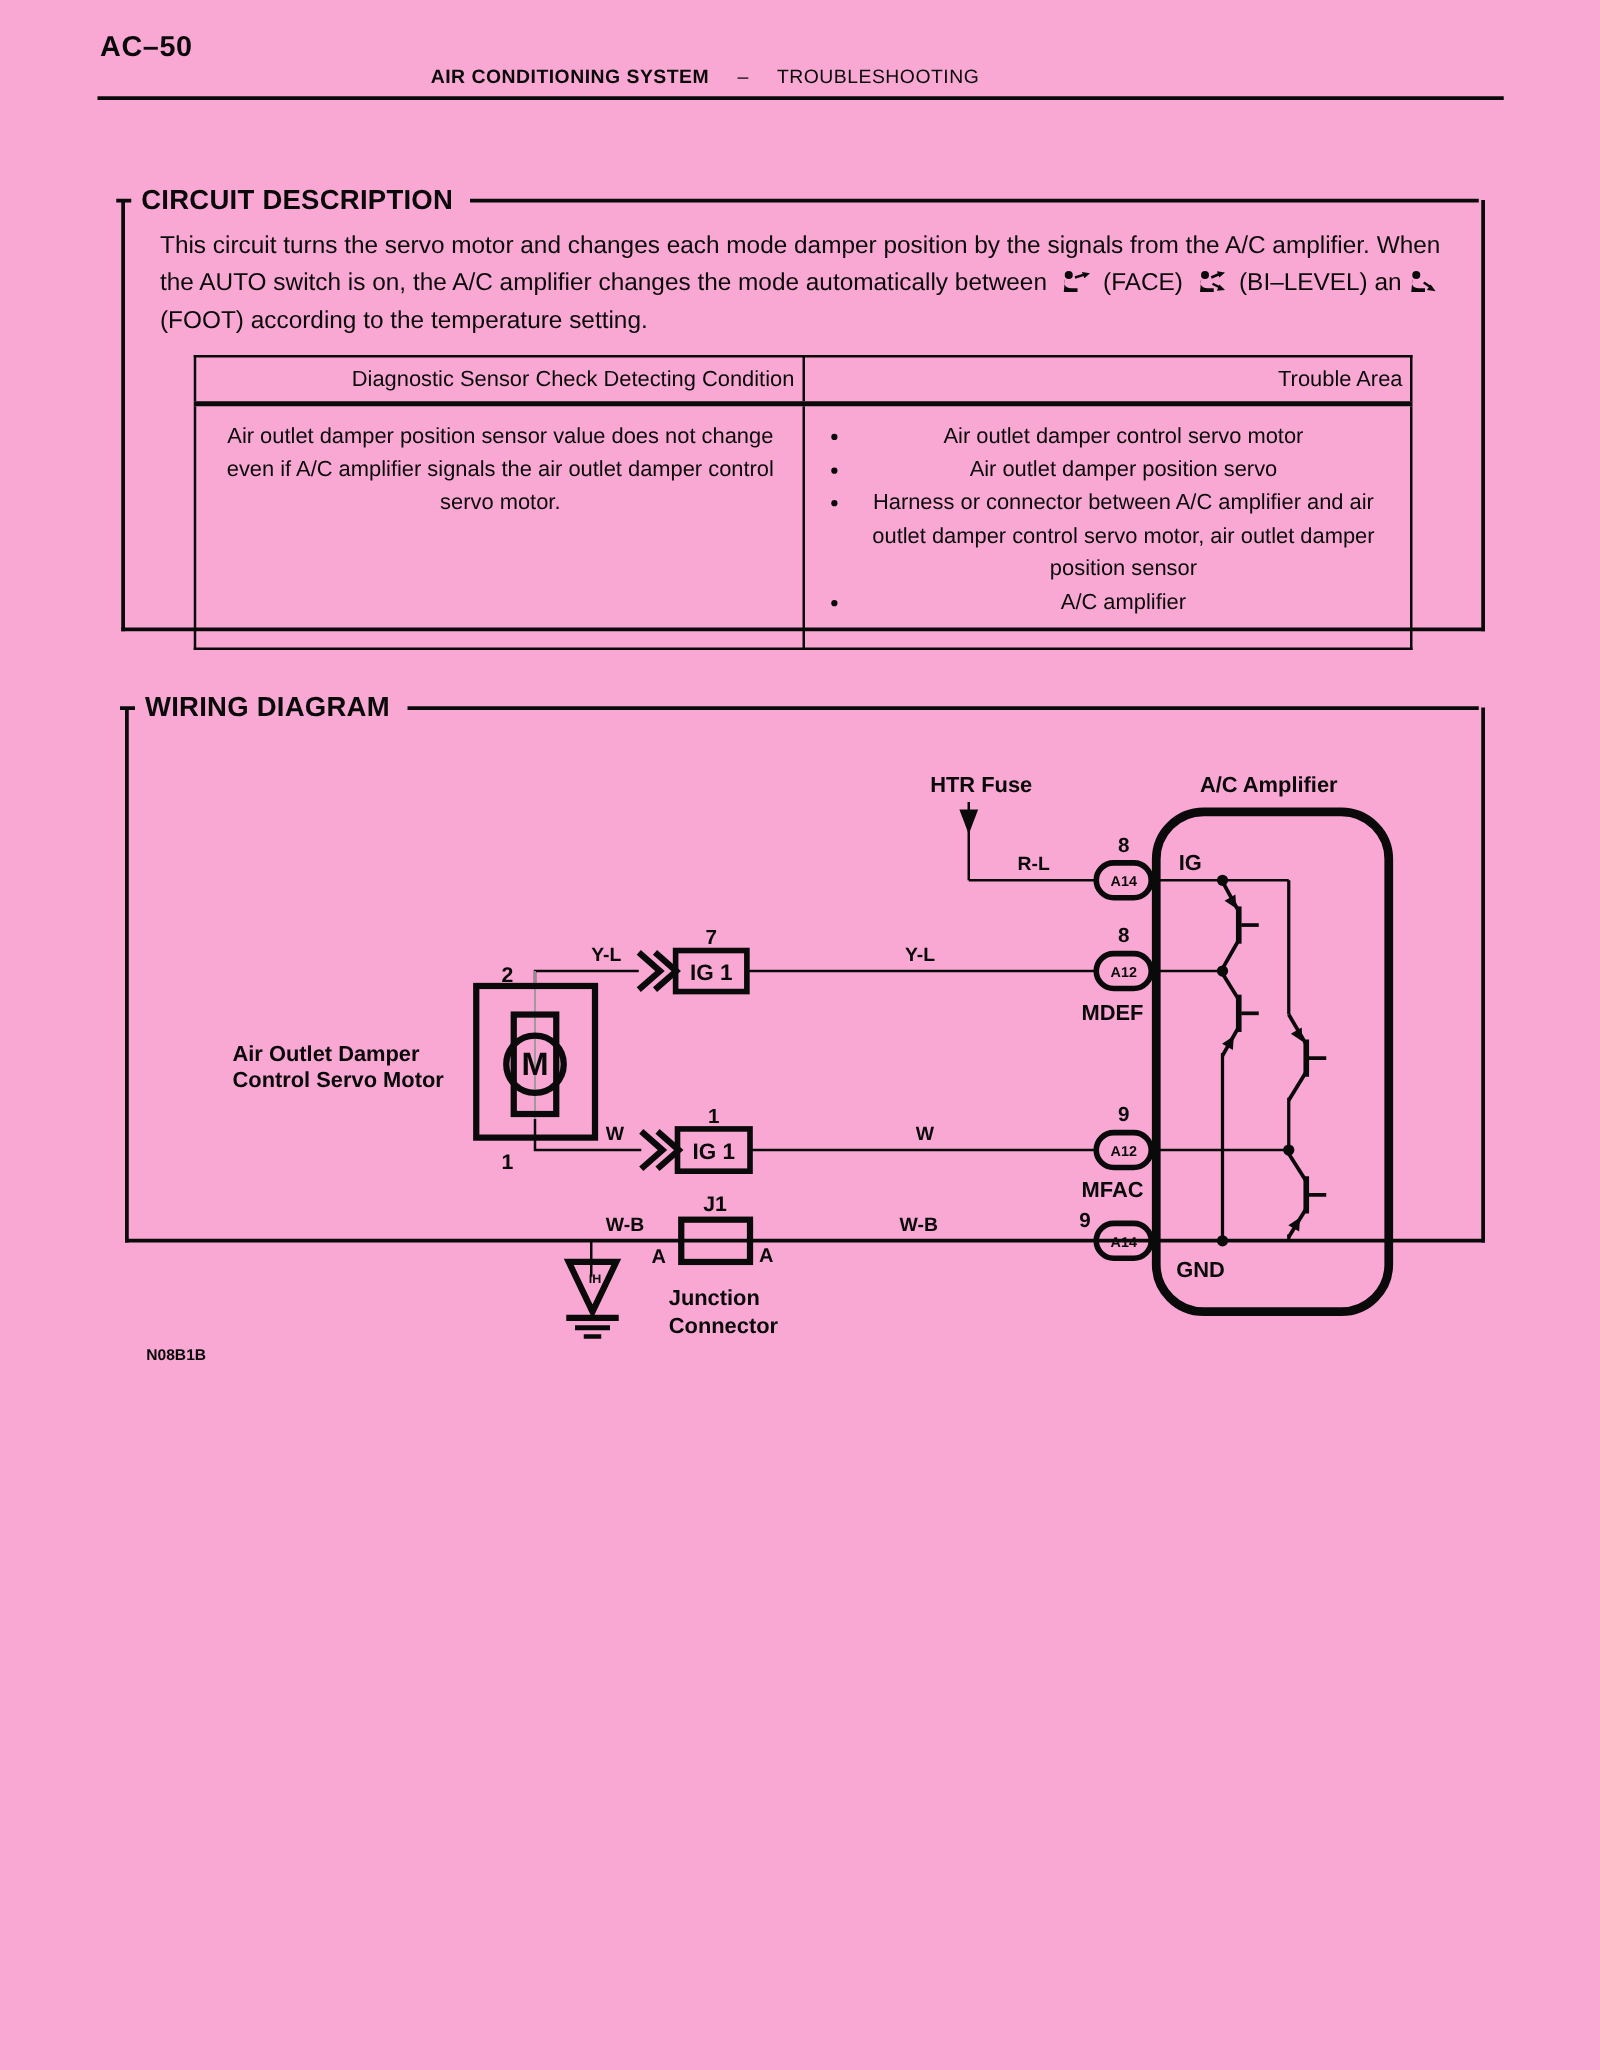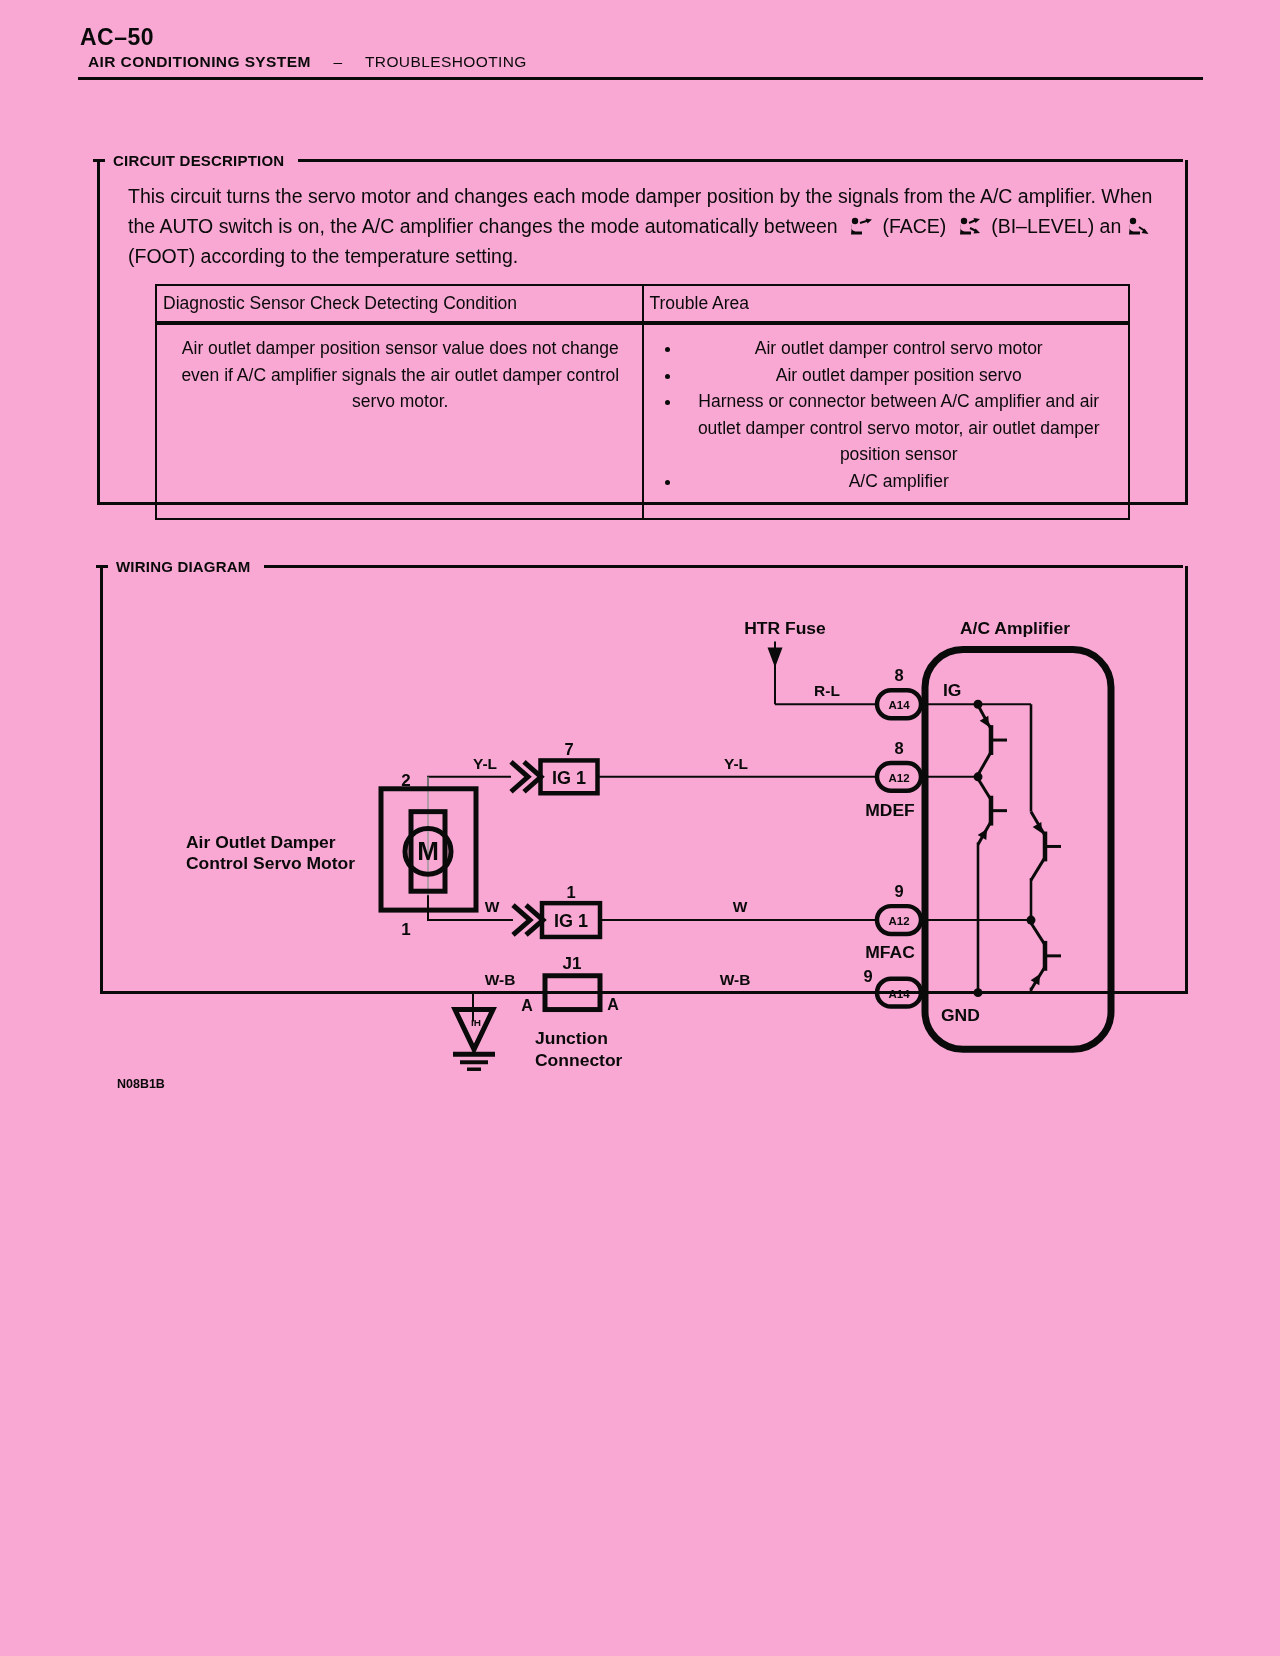--- a/index.html
+++ b/index.html
@@ -4,40 +4,40 @@
 <style>
   * { margin:0; padding:0; box-sizing:border-box; }
   html,body { background:#e8e8e8; }
   .page {
     position:relative; width:1280px; height:1656px; margin:0 auto;
     background:#f9a8d4; color:#0a0a0a;
     font-family:"Liberation Sans", sans-serif;
     overflow:hidden;
   }
   .ac-code { position:absolute; left:80px; top:24px; font-size:23px; font-weight:bold; letter-spacing:.5px; }
-  .runhead { position:absolute; left:88px; top:53px; width:1000px; text-align:left; font-size:15.5px; letter-spacing:.4px; }
+  .runhead { position:absolute; left:64px; top:53px; width:1000px; text-align:center; font-size:15.5px; letter-spacing:.4px; }
   .runhead .bold { font-weight:bold; }
   .runhead .sep { margin:0 18px; }
   .top-rule { position:absolute; left:78px; top:77px; width:1125px; height:3px; background:#0a0a0a; }
   .page-title { position:absolute; left:80px; top:93px; font-size:30px; font-weight:bold; letter-spacing:-.2px; }
 
   .sec { position:absolute; border:3px solid #0a0a0a; border-top:none; }
   .sec1 { left:97px; top:160px; width:1091px; height:345px; }
   .sec2 { left:100px; top:566px; width:1088px; height:428px; }
   .sechead { position:absolute; top:-15px; left:-7px; right:2px; height:30px; display:flex; align-items:center; }
   .sechead .tick { width:12px; height:3px; background:#0a0a0a; }
-  .sechead h2 { font-size:15px; font-weight:bold; margin:0 14px 0 8px; white-space:nowrap; letter-spacing:.2px; }
+  .sechead h2 { font-size:22px; font-weight:bold; margin:0 14px 0 8px; white-space:nowrap; letter-spacing:.2px; }
   .sechead .rule { flex:1; height:3px; background:#0a0a0a; }
 
   .desc { padding:21px 26px 0 28px; font-size:19.5px; line-height:30px; }
   .mode-icon { display:inline-block; vertical-align:-3px; margin:0 4px; }
 
   table.diag { margin:13px auto 0 auto; width:975px; border-collapse:collapse; table-layout:fixed; }
   table.diag th, table.diag td { border:2.5px solid #0a0a0a; font-size:17.5px; }
-  table.diag th { font-weight:normal; text-align:left; padding:7px 6px; border-bottom-width:4px; }
+  table.diag th { font-weight:normal; text-align:right; padding:7px 6px; border-bottom-width:4px; }
   table.diag td { vertical-align:top; padding:10px 14px 12px 16px; line-height:26.5px;text-align:center; }
   td.cond { width:533px; }
   ul.trouble { margin:0 0 12px 4px; padding-left:18px; list-style:disc outside; }
   ul.trouble li { padding-left:2px; }
 
   .wiring-svg { position:absolute; left:0; top:0; width:1082px; height:544px; }
   svg text { font-family:"Liberation Sans", sans-serif; font-weight:bold; fill:#0a0a0a; }
   .wire { stroke:#0a0a0a; stroke-width:2px; fill:none; }
   .wire-med { stroke:#0a0a0a; stroke-width:2.6px; fill:none; }
   .tr-line { stroke:#0a0a0a; stroke-width:3px; fill:none; }

